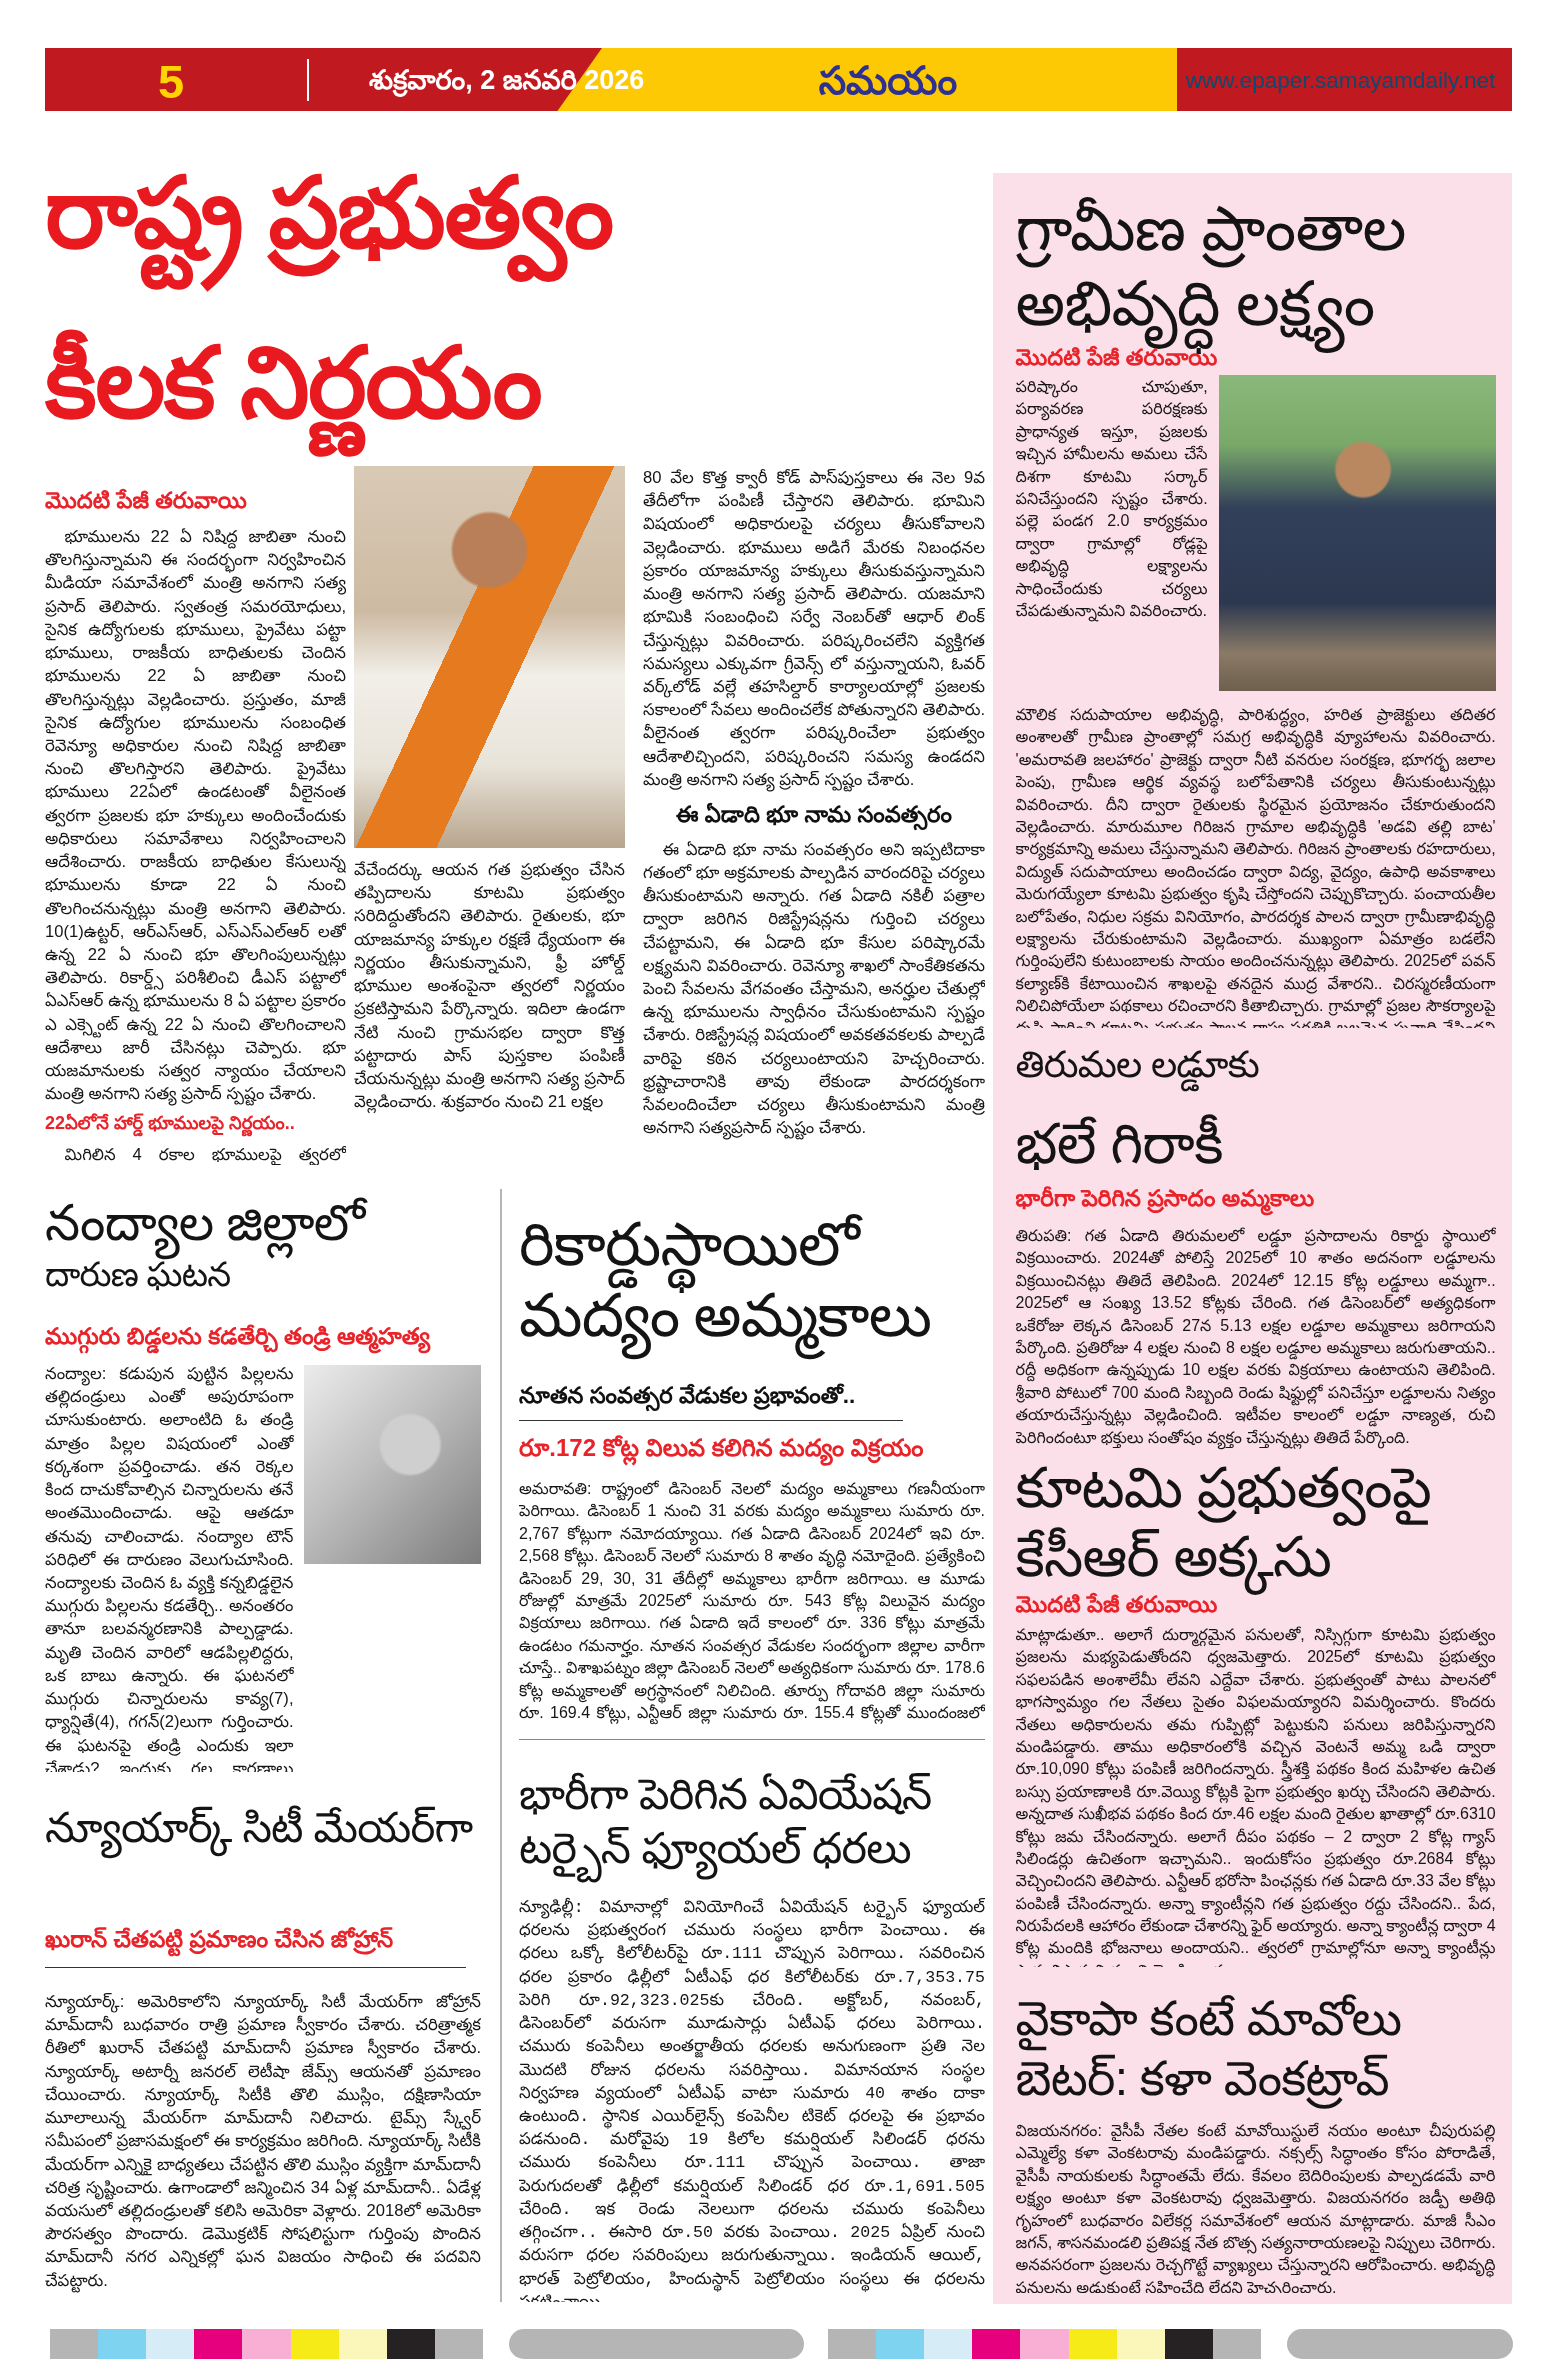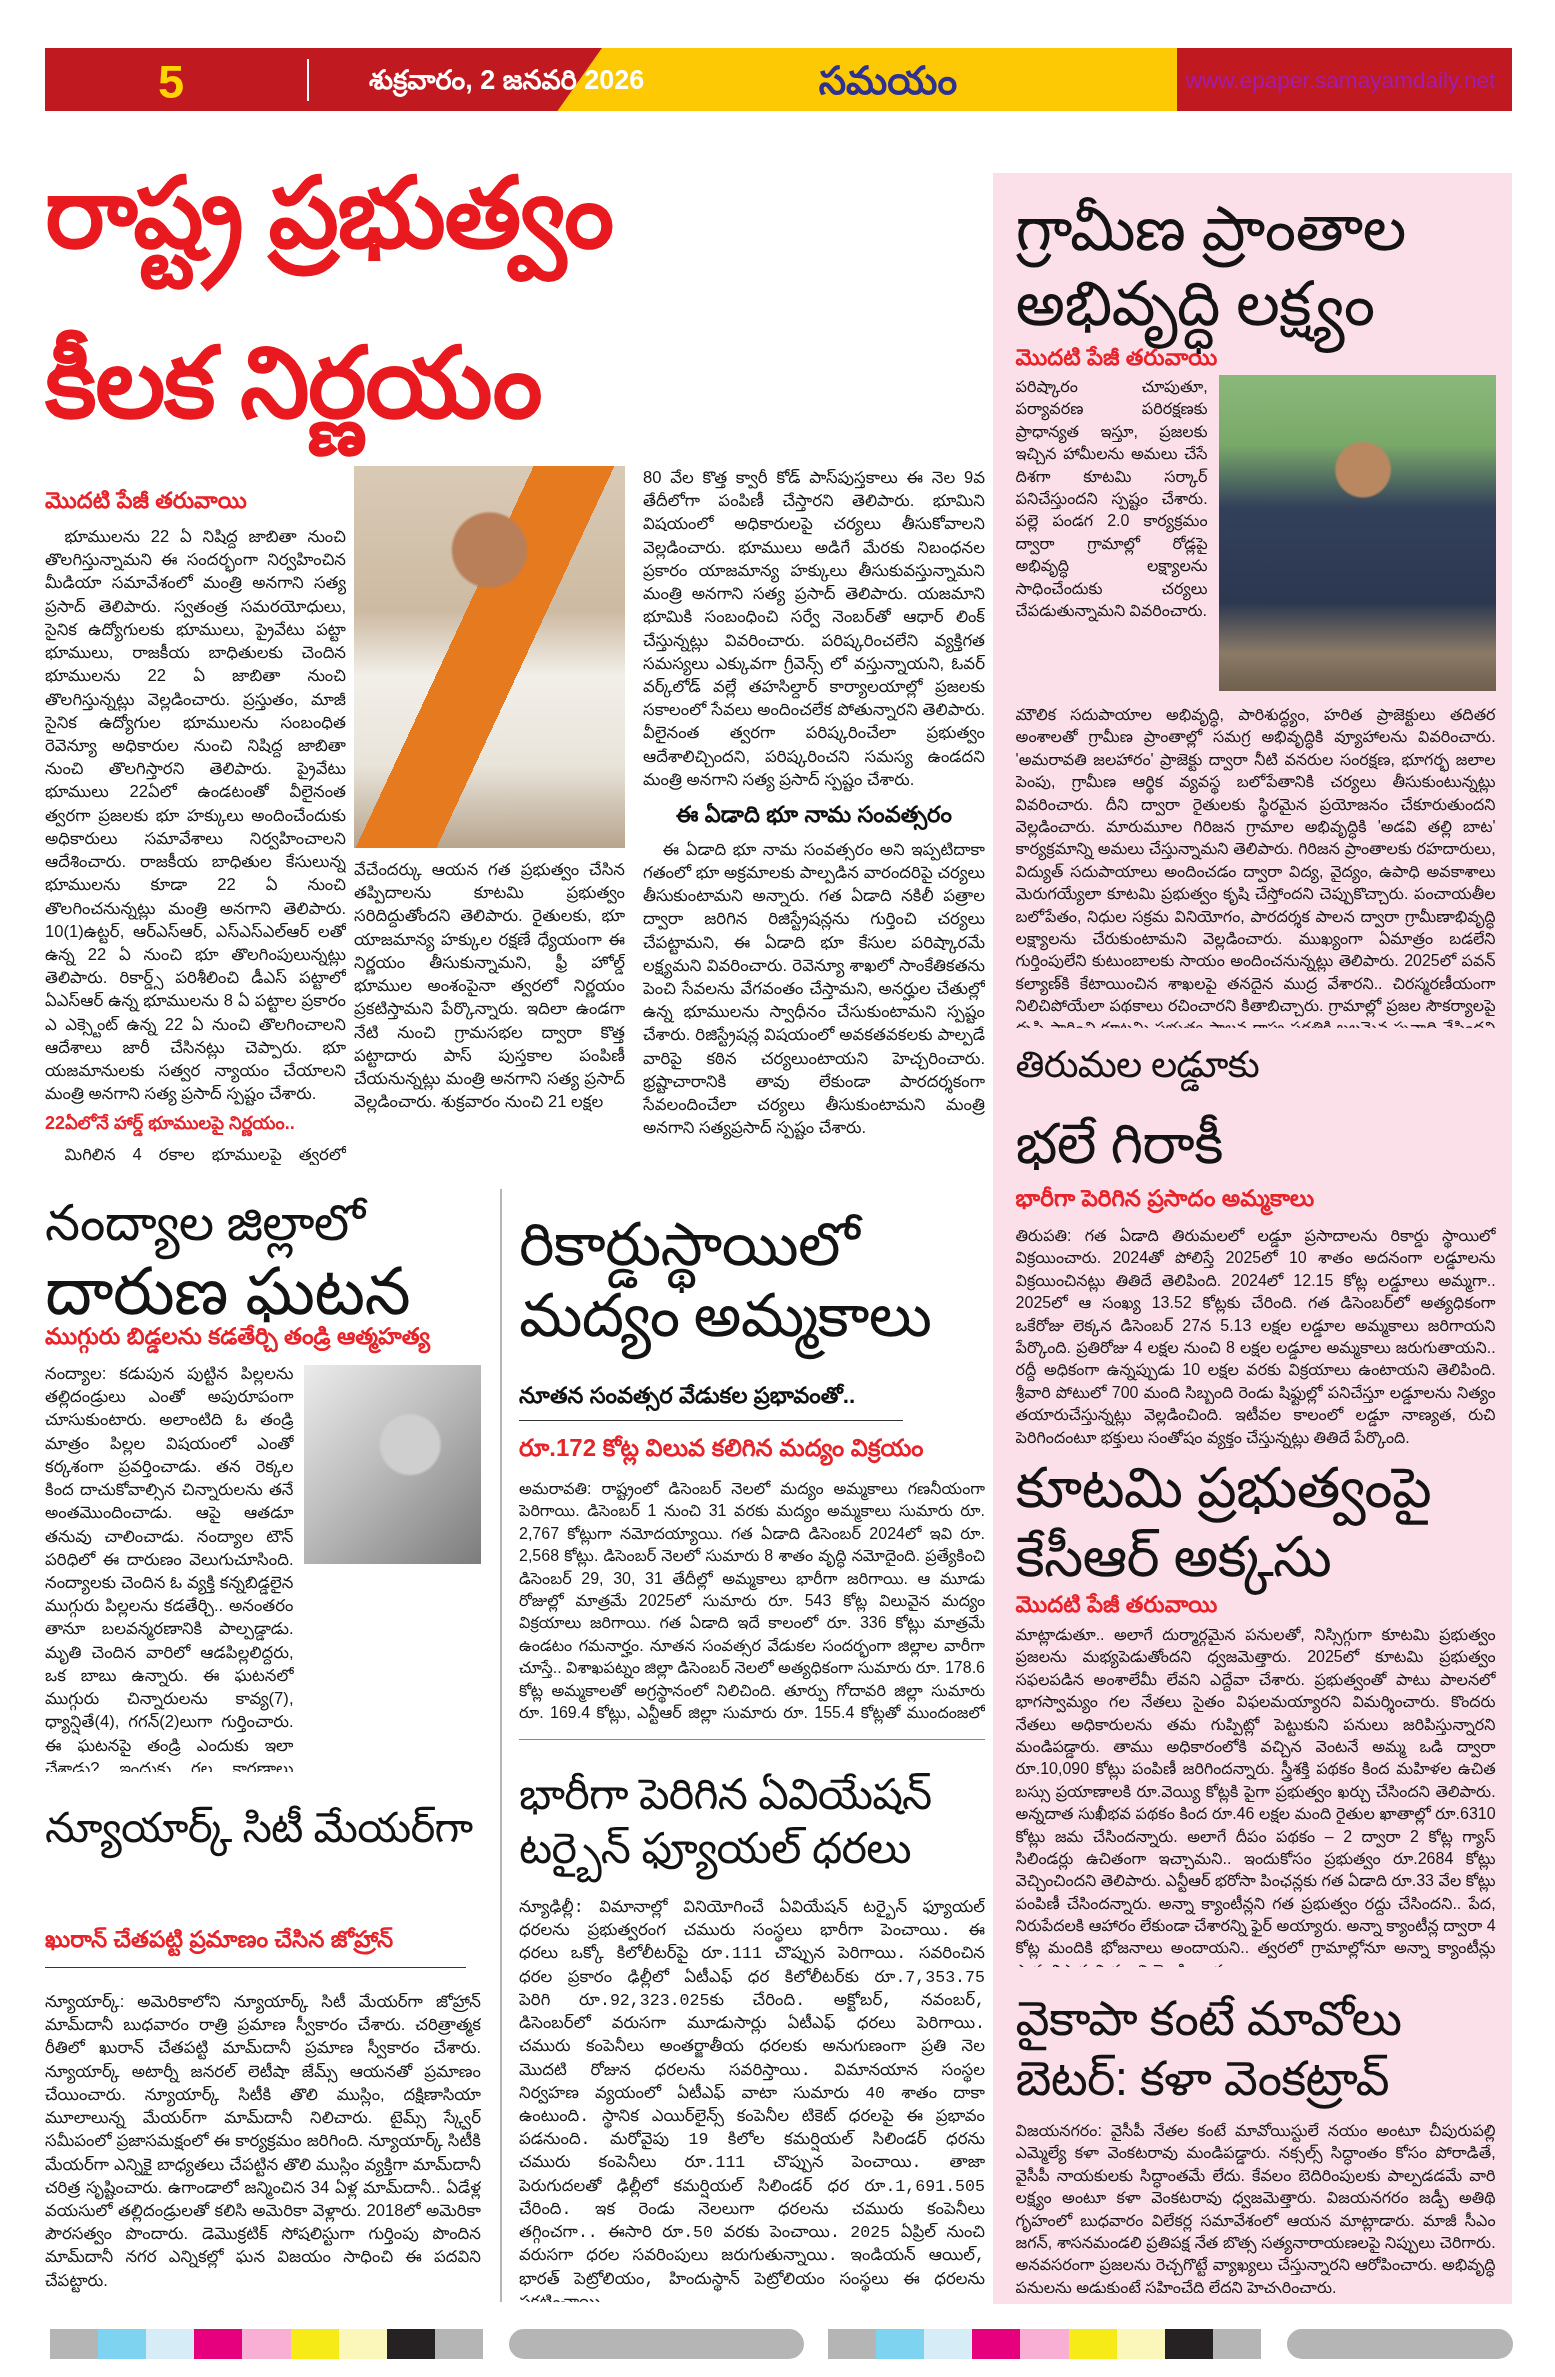--- a/index.html
+++ b/index.html
@@ -8,21 +8,21 @@
   .abs{position:absolute;}
   
   #header-bar{left:45px;top:48px;width:1467px;height:63px;background:#fdc804;}
   #header-red-left{left:0;top:0;width:557px;height:63px;background:#c01a20;
       clip-path:polygon(0 0,100% 0,92% 100%,0 100%);}
   #header-red-right{right:0;top:0;width:335px;height:63px;background:#c01a20;}
   .pageno{left:113px;top:6px;font-size:47px;font-weight:800;color:#ffd400;z-index:3;}
   .hdr-divider{left:262px;top:10.5px;width:2.3px;height:42px;background:#ffffff;z-index:3;}
   .hdr-date{left:324px;top:16.6px;font-size:27px;font-weight:700;color:#ffffff;z-index:3;}
   .masthead{left:557px;top:10.5px;width:572px;text-align:center;font-size:39px;font-weight:800;color:#2e3092;z-index:3;}
-  .hdr-url{right:16.6px;top:19.6px;font-size:22.6px;color:#a21caf;z-index:4;}
+  .hdr-url{right:16.6px;top:19.6px;font-size:22.6px;color:#0c4a6e;z-index:4;}
   
   .hl-red{color:#e8191f;font-weight:800;line-height:1.08;letter-spacing:-1.5px;white-space:nowrap;}
   .hl-black{color:#141414;font-weight:400;line-height:1.12;letter-spacing:-0.8px;white-space:nowrap;}
   .byline-red{color:#e8232a;font-weight:800;font-size:22.6px;}
   .sub-red{color:#e8232a;font-weight:800;}
   .jtext{text-align:justify;font-size:16.6px;line-height:1.4;color:#151515;overflow:hidden;}
   .jtext p{margin:0 0 6px 0;text-indent:19.6px;}
   .jtext p.noindent{text-indent:0;}
   .inline-sub{color:#e8232a;font-weight:800;text-indent:0!important;}
   .center-sub{font-weight:800;font-size:22.6px;color:#111;text-align:center;text-indent:0!important;margin:7.5px 0!important;}
@@ -80,21 +80,21 @@
     <p class="noindent">వేచేందర్కు ఆయన గత ప్రభుత్వం చేసిన తప్పిదాలను కూటమి ప్రభుత్వం సరిదిద్దుతోందని తెలిపారు. రైతులకు, భూ యాజమాన్య హక్కుల రక్షణే ధ్యేయంగా ఈ నిర్ణయం తీసుకున్నామని, ఫ్రీ హోల్డ్ భూముల అంశంపైనా త్వరలో నిర్ణయం ప్రకటిస్తామని పేర్కొన్నారు. ఇదిలా ఉండగా నేటి నుంచి గ్రామసభల ద్వారా కొత్త పట్టాదారు పాస్ పుస్తకాల పంపిణీ చేయనున్నట్లు మంత్రి అనగాని సత్య ప్రసాద్ వెల్లడించారు. శుక్రవారం నుంచి 21 లక్షల</p>
   </div>
 
   <div class="abs jtext" style="left:643px;top:466px;width:342px;height:698px;">
     <p class="noindent">80 వేల కొత్త క్వారీ కోడ్ పాస్‌పుస్తకాలు ఈ నెల 9వ తేదీలోగా పంపిణీ చేస్తారని తెలిపారు. భూమిని విషయంలో అధికారులపై చర్యలు తీసుకోవాలని వెల్లడించారు. భూములు అడిగే మేరకు నిబంధనల ప్రకారం యాజమాన్య హక్కులు తీసుకువస్తున్నామని మంత్రి అనగాని సత్య ప్రసాద్ తెలిపారు. యజమాని భూమికి సంబంధించి సర్వే నెంబర్‌తో ఆధార్ లింక్ చేస్తున్నట్లు వివరించారు. పరిష్కరించలేని వ్యక్తిగత సమస్యలు ఎక్కువగా గ్రీవెన్స్ లో వస్తున్నాయని, ఓవర్ వర్క్‌లోడ్ వల్లే తహసిల్దార్ కార్యాలయాల్లో ప్రజలకు సకాలంలో సేవలు అందించలేక పోతున్నారని తెలిపారు. వీలైనంత త్వరగా పరిష్కరించేలా ప్రభుత్వం ఆదేశాలిచ్చిందని, పరిష్కరించని సమస్య ఉండదని మంత్రి అనగాని సత్య ప్రసాద్ స్పష్టం చేశారు.</p>
     <p class="center-sub">ఈ ఏడాది భూ నామ సంవత్సరం</p>
     <p>ఈ ఏడాది భూ నామ సంవత్సరం అని ఇప్పటిదాకా గతంలో భూ అక్రమాలకు పాల్పడిన వారందరిపై చర్యలు తీసుకుంటామని అన్నారు. గత ఏడాది నకిలీ పత్రాల ద్వారా జరిగిన రిజిస్ట్రేషన్లను గుర్తించి చర్యలు చేపట్టామని, ఈ ఏడాది భూ కేసుల పరిష్కారమే లక్ష్యమని వివరించారు. రెవెన్యూ శాఖలో సాంకేతికతను పెంచి సేవలను వేగవంతం చేస్తామని, అనర్హుల చేతుల్లో ఉన్న భూములను స్వాధీనం చేసుకుంటామని స్పష్టం చేశారు. రిజిస్ట్రేషన్ల విషయంలో అవకతవకలకు పాల్పడే వారిపై కఠిన చర్యలుంటాయని హెచ్చరించారు. భ్రష్టాచారానికి తావు లేకుండా పారదర్శకంగా సేవలందించేలా చర్యలు తీసుకుంటామని మంత్రి అనగాని సత్యప్రసాద్ స్పష్టం చేశారు.</p>
   </div>
 
   <div class="abs hl-black" style="left:45px;top:1195px;font-size:50px;">నంద్యాల జిల్లాలో</div>
-  <div class="abs hl-black" style="left:45px;top:1255px;font-size:66px;">దారుణ ఘటన</div>
+  <div class="abs hl-black" style="left:45px;top:1255px;font-size:34px;">దారుణ ఘటన</div>
   <div class="abs sub-red" style="left:45px;top:1323px;font-size:23px;">ముగ్గురు బిడ్డలను కడతేర్చి తండ్రి ఆత్మహత్య</div>
 
   <div class="abs" style="left:45px;top:1362px;width:436px;height:410px;overflow:hidden;">
     <div class="photo" id="photo-incident" style="float:right;width:177px;height:199px;margin:3px 0 6px 10.5px;"></div>
     <div class="jtext">
         <p class="noindent">నంద్యాల: కడుపున పుట్టిన పిల్లలను తల్లిదండ్రులు ఎంతో అపురూపంగా చూసుకుంటారు. అలాంటిది ఓ తండ్రి మాత్రం పిల్లల విషయంలో ఎంతో కర్కశంగా ప్రవర్తించాడు. తన రెక్కల కింద దాచుకోవాల్సిన చిన్నారులను తనే అంతమొందించాడు. ఆపై ఆతడూ తనువు చాలించాడు. నంద్యాల టౌన్ పరిధిలో ఈ దారుణం వెలుగుచూసింది. నంద్యాలకు చెందిన ఓ వ్యక్తి కన్నబిడ్డలైన ముగ్గురు పిల్లలను కడతేర్చి.. అనంతరం తానూ బలవన్మరణానికి పాల్పడ్డాడు. మృతి చెందిన వారిలో ఆడపిల్లలిద్దరు, ఒక బాబు ఉన్నారు. ఈ ఘటనలో ముగ్గురు చిన్నారులను కావ్య(7), ధ్యాన్షితే(4), గగన్(2)లుగా గుర్తించారు. ఈ ఘటనపై తండ్రి ఎందుకు ఇలా చేశాడు? ఇందుకు గల కారణాలు ఏంటి? కుటుంబ కలహాలు ఏమన్నా ఉన్నాయా? అనే కోణంలో పోలీసుల దర్యాప్తు కొనసాగుతోంది.</p>
       </div>
   </div>
 
   <div class="abs hl-black" style="left:45px;top:1804px;font-size:42px;">న్యూయార్క్ సిటీ మేయర్‌గా</div>

